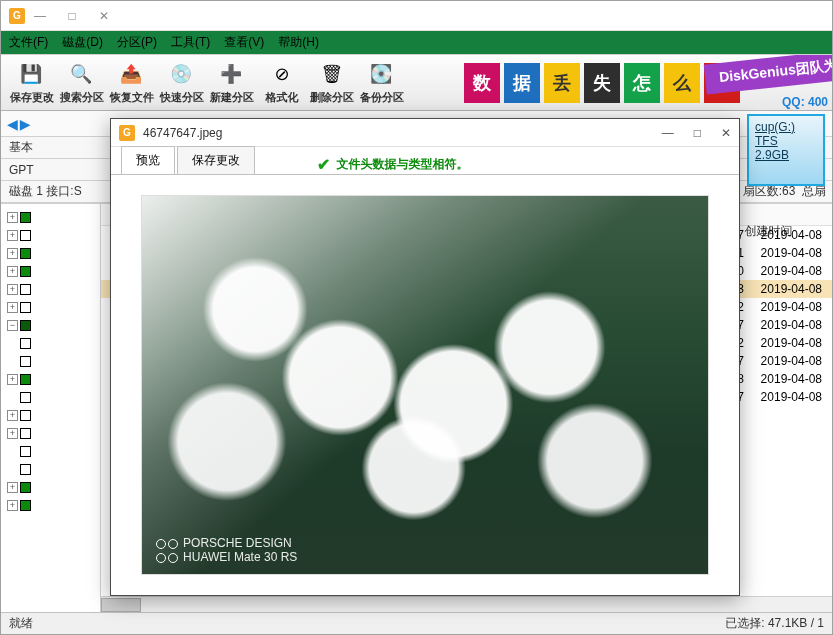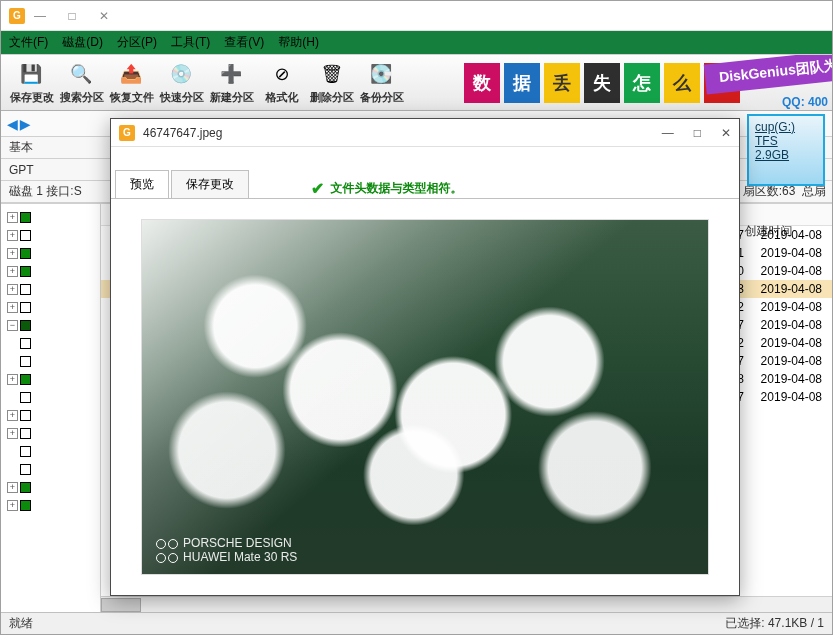--- a/index.html
+++ b/index.html
@@ -60,21 +60,21 @@
 .statusbar { height:22px; background:#f0f0f0; border-top:1px solid #c0c0c0; display:flex; align-items:center; padding:0 8px; font-size:12px; color:#333; }
 .statusbar .spacer { flex:1; }
 
 
 .preview-window { position:absolute; left:110px; top:118px; width:630px; height:478px; background:#fff; border:1px solid #4a4a4a; box-shadow:0 4px 20px rgba(0,0,0,.35); display:flex; flex-direction:column; z-index:10; }
 .preview-title { height:28px; display:flex; align-items:center; padding:0 8px; border-bottom:1px solid #e0e0e0; }
 .preview-title .app-icon { width:16px;height:16px;background:#f5a623;border-radius:2px;margin-right:8px;display:flex;align-items:center;justify-content:center;color:#fff;font-size:10px;font-weight:bold; }
 .preview-title-text { flex:1; color:#333; }
 .pv-win-btns { display:flex; gap:20px; color:#555; }
 .pv-win-btn { cursor:pointer; }
-.preview-tabs { height:28px; display:flex; align-items:flex-end; padding:0 4px; border-bottom:1px solid #c0c0c0; gap:0;margin-top:24px; }
+.preview-tabs { height:28px; display:flex; align-items:flex-end; padding:0 10px; border-bottom:1px solid #c0c0c0; gap:0; }
 .pv-tab { padding:5px 14px; border:1px solid #c0c0c0; border-bottom:none; background:#f6f6f6; cursor:pointer; margin-right:2px; }
 .pv-tab.active { background:#fff; }
 .pv-status { color:#0b8a0b; font-weight:bold; margin-left:60px; display:flex; align-items:center; gap:6px; }
 .pv-status .chk { color:#18a018; font-size:16px; }
 .preview-body { flex:1; background:#fff; display:flex; align-items:center; justify-content:center; padding:20px 30px; }
 .photo { width:100%; height:100%; background:
   linear-gradient(140deg, rgba(255,255,255,0.9) 0%, rgba(255,255,255,0.3) 30%, rgba(255,255,255,0.0) 50%),
   radial-gradient(circle at 20% 30%, rgba(255,255,255,.95) 8%, transparent 10%),
   radial-gradient(circle at 35% 48%, rgba(255,255,255,.95) 12%, transparent 14%),
   radial-gradient(circle at 55% 55%, rgba(255,255,255,.95) 14%, transparent 16%),

